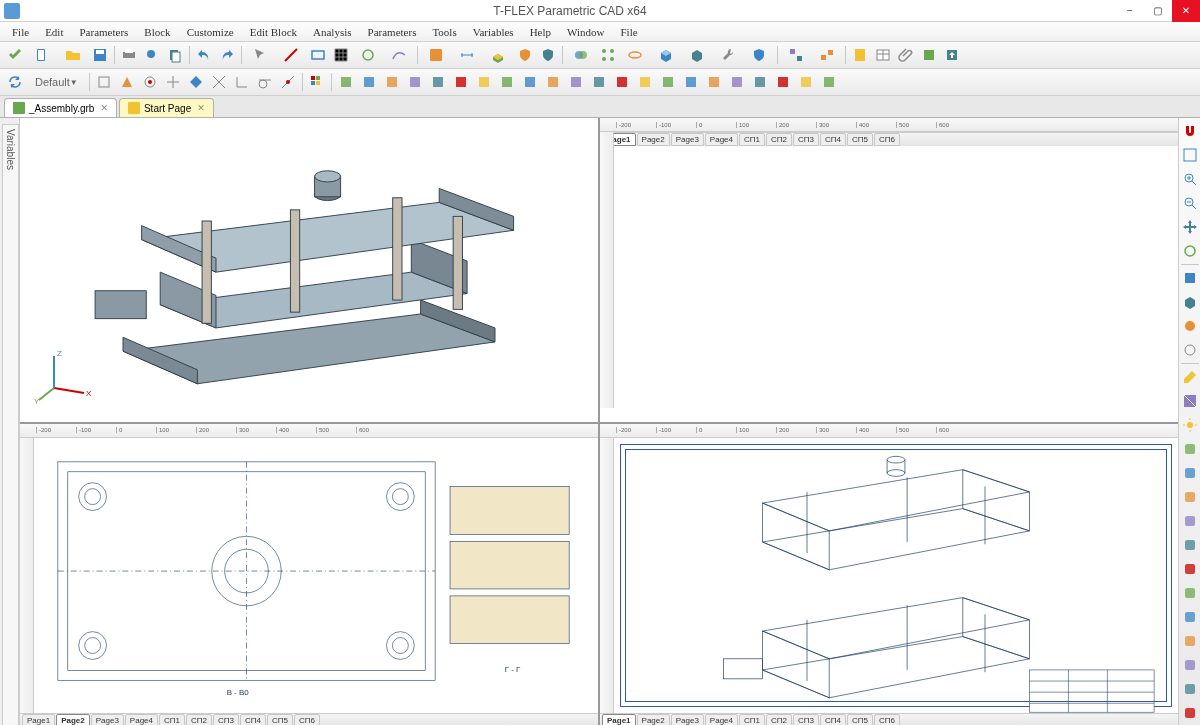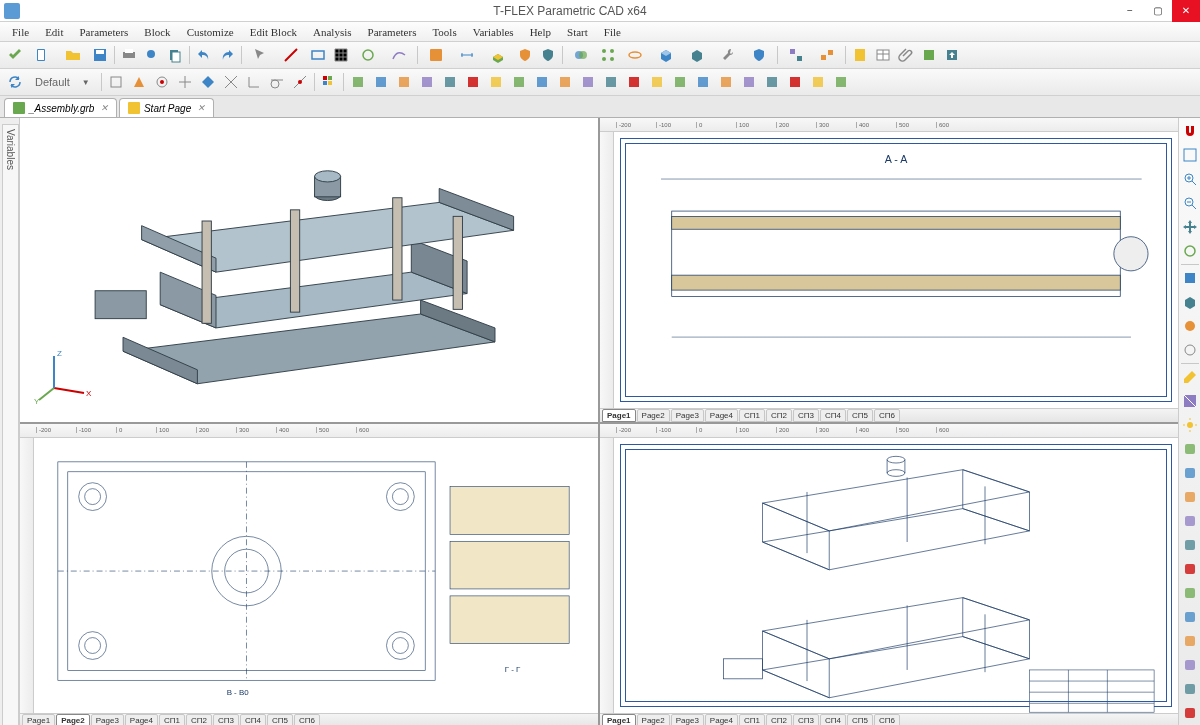--- a/index.html
+++ b/index.html
@@ -18,25 +18,25 @@
 .menubar .menu-item { padding: 2px 8px; color: #333; font-size: 11px; cursor: default; font-family: Liberation Serif, serif; }
 
 
 .toolbar { background: linear-gradient(#fafafa,#eaeaea); border-bottom: 1px solid #d0d0d0; padding: 2px 4px; display: flex; align-items: center; gap: 1px; flex-wrap: wrap; }
 .tool-btn { width: 22px; height: 22px; display: inline-flex; align-items: center; justify-content: center; border: 1px solid transparent; border-radius: 2px; font-size: 12px; }
 .tool-sep { width: 1px; height: 18px; background: #c8c8c8; margin: 0 2px; }
 .tool-btn.wide { width: 30px; }
 .tool-btn svg { width: 16px; height: 16px; }
 
 .toolbar.tb2 { min-height: 26px; }
-.default-lbl { padding: 0 8px; color: #666; font-size: 11px; display: flex; align-items: center; gap: 12px; }
-
-
-.doc-tabs { height: 22px; background: #e8e8e8; display: flex; align-items: flex-end; padding: 0 4px; border-bottom: 1px solid #b0b0b0; font-style: italic; }
-.doc-tab { display: flex; align-items: center; gap: 4px; padding: 3px 8px; background: #ffffff; border: 1px solid #b0b0b0; border-bottom: none; border-radius: 4px 4px 0 0; margin-right: 2px; font-size: 10px; }
+.default-lbl { padding: 0 8px; color: #666; font-size: 11px; display: flex; align-items: center; gap: 0; }
+
+
+.doc-tabs { height: 22px; background: #e8e8e8; display: flex; align-items: flex-end; padding: 0 4px; border-bottom: 1px solid #b0b0b0; }
+.doc-tab { display: flex; align-items: center; gap: 4px; padding: 3px 8px; background: #fef9c3; border: 1px solid #b0b0b0; border-bottom: none; border-radius: 4px 4px 0 0; margin-right: 2px; font-size: 10px; }
 .doc-tab.active { background: #fff; }
 .doc-tab .tab-icon { width: 12px; height: 12px; background: #6aa84f; border-radius: 1px; }
 .doc-tab .close-x { color: #888; font-size: 9px; margin-left: 2px; }
 
 
 .workspace { display: flex; height: calc(725px - 22px - 20px - 26px - 26px - 22px); }
 .left-tabs { width: 20px; background: #eee; border-right: 1px solid #ccc; writing-mode: vertical-rl; text-orientation: mixed; font-size: 10px; color: #555; padding-top: 6px; display: flex; flex-direction: column; gap: 10px; }
 .left-tabs .vtab { padding: 4px 2px; background: #f7f7f7; border: 1px solid #ccc; }
 
 .viewgrid { flex: 1; display: grid; grid-template-columns: 1fr 1fr; grid-template-rows: 1fr 1fr; gap: 2px; background: #999; }
@@ -93,21 +93,21 @@
   <div class="menu-item">Edit</div>
   <div class="menu-item">Parameters</div>
   <div class="menu-item">Block</div>
   <div class="menu-item">Customize</div>
   <div class="menu-item">Edit Block</div>
   <div class="menu-item">Analysis</div>
   <div class="menu-item">Parameters</div>
   <div class="menu-item">Tools</div>
   <div class="menu-item">Variables</div>
   <div class="menu-item">Help</div>
-  <div class="menu-item">Start</div>
+  <div class="menu-item">Window</div>
   <div class="menu-item">File</div>
 </div>
 
 <div class="toolbar">
   <div class="tool-btn">
       <svg viewBox="0 0 16 16">
         <path class="ic-green" d="M2 8l4 4 8-8-2-2-6 6-2-2z"></path>
       </svg>
     </div>
   <div class="tool-btn wide">
@@ -547,45 +547,20 @@
           <span>-100</span>
           <span>0</span>
           <span>100</span>
           <span>200</span>
           <span>300</span>
           <span>400</span>
           <span>500</span>
           <span>600</span>
       </div>
       <div class="ruler-v"></div>
-      <div class="canvas with-rulers">
-        <div class="drawing inner-frame">
-          <svg viewBox="0 0 500 220" style="position:absolute;inset:8px;">
-            <text x="250" y="15" font-size="10" text-anchor="middle" fill="#1a3a66">A - A</text>
-
-            <g stroke="#1a3a66" stroke-width="0.5">
-
-              <line x1="30" y1="30" x2="480" y2="30"></line>
-            </g>
-
-            <g stroke="#1a3a66" stroke-width="0.7" fill="none">
-              <rect x="40" y="60" width="420" height="80"></rect>
-              <rect x="40" y="65" width="420" height="12" fill="#d8c79a"></rect>
-              <rect x="40" y="120" width="420" height="14" fill="#d8c79a"></rect>
-
-              <circle cx="470" cy="100" r="16" fill="#eee"></circle>
-            </g>
-
-            <g stroke="#1a3a66" stroke-width="0.5">
-
-              <line x1="40" y1="178" x2="470" y2="178"></line>
-            </g>
-          </svg>
-        </div>
-      </div>
       <div class="page-tabs">
         <div class="page-tab active">Page1</div>
         <div class="page-tab">Page2</div>
         <div class="page-tab">Page3</div>
         <div class="page-tab">Page4</div>
         <div class="page-tab">СП1</div>
         <div class="page-tab">СП2</div>
         <div class="page-tab">СП3</div>
         <div class="page-tab">СП4</div>
         <div class="page-tab">СП5</div>

